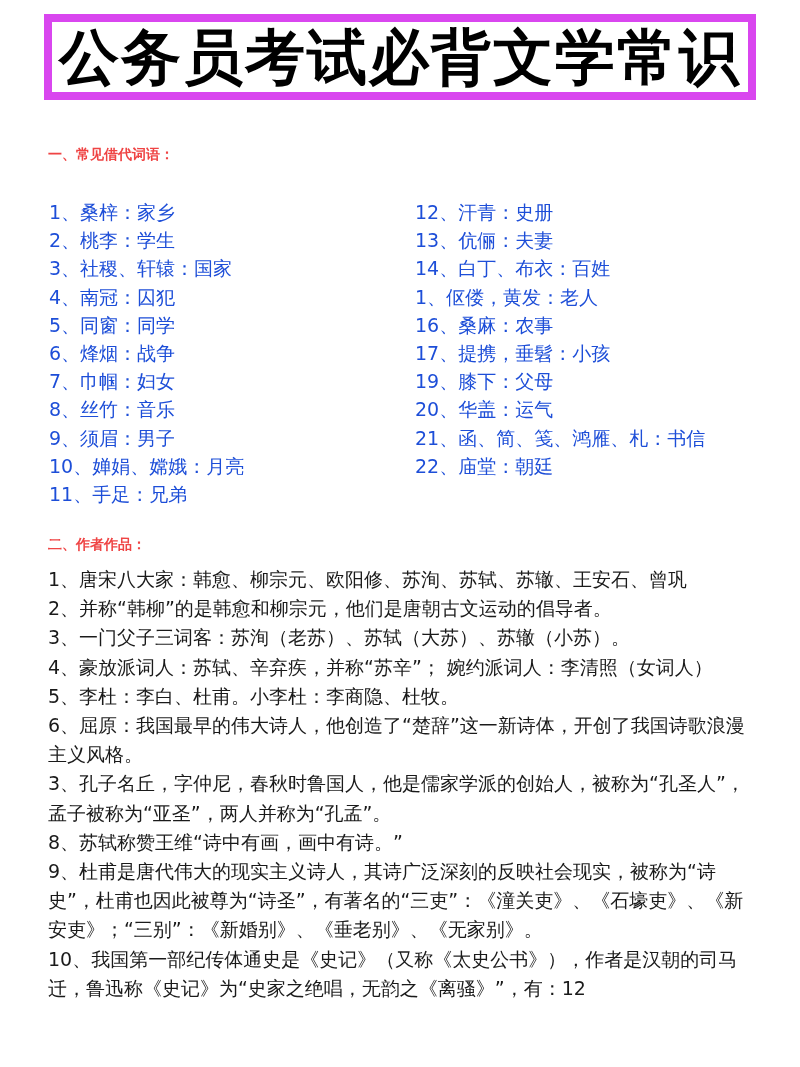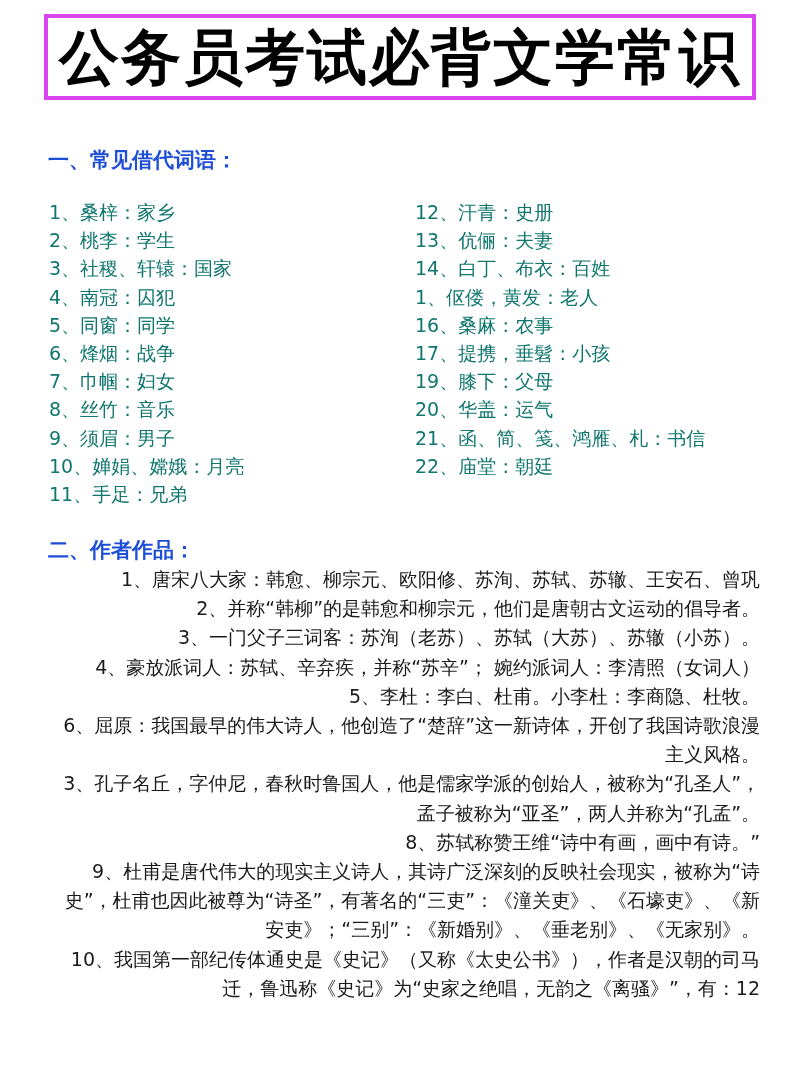--- a/index.html
+++ b/index.html
@@ -3,39 +3,39 @@
   <meta charset="utf-8">
   <style>
     html, body { margin: 0; padding: 0; background: #ffffff; }
     body {
       width: 800px; height: 1067px; overflow: hidden; position: relative;
       font-family: "DejaVu Sans", "Liberation Sans", sans-serif;
       color: #111111;
     }
     .title-box {
       position: absolute; left: 44px; top: 14px; width: 712px; height: 86px;
-      border: 4px solid #d946ef; box-sizing: border-box;
+      border: 8px solid #d946ef; box-sizing: border-box;
       display: flex; align-items: center; justify-content: center;
     }
     .title-text {
       font-size: 60px; font-weight: bold; letter-spacing: 2px; color: #000;
       line-height: 1;
     }
     .section-heading {
-      position: absolute; left: 48px; font-size: 21px; font-weight: bold; color: #1d4ed8;
+      position: absolute; left: 48px; font-size: 14px; font-weight: bold; color: #ef4444;
     }
-    .col { position: absolute; font-size: 19px; line-height: 28.2px; color: #0f766e; }
+    .col { position: absolute; font-size: 19px; line-height: 28.2px; color: #1d4ed8; }
     .col-left { left: 49px; top: 198px; }
     .col-right { left: 415px; top: 198px; }
     .list-item { white-space: nowrap; }
     .para-block {
       position: absolute; left: 48px; top: 565px; width: 712px;
       font-size: 19px; line-height: 29.2px; color: #1a1a1a;
     }
-    .para { margin: 0; text-align: right; }
+    .para { margin: 0; }
   </style>
 </head>
 <body>
 
 <div class="title-box">
   <div class="title-text">公务员考试必背文学常识</div>
 </div>
 
 <div class="section-heading" style="top:146px;">一、常见借代词语：</div>
 

